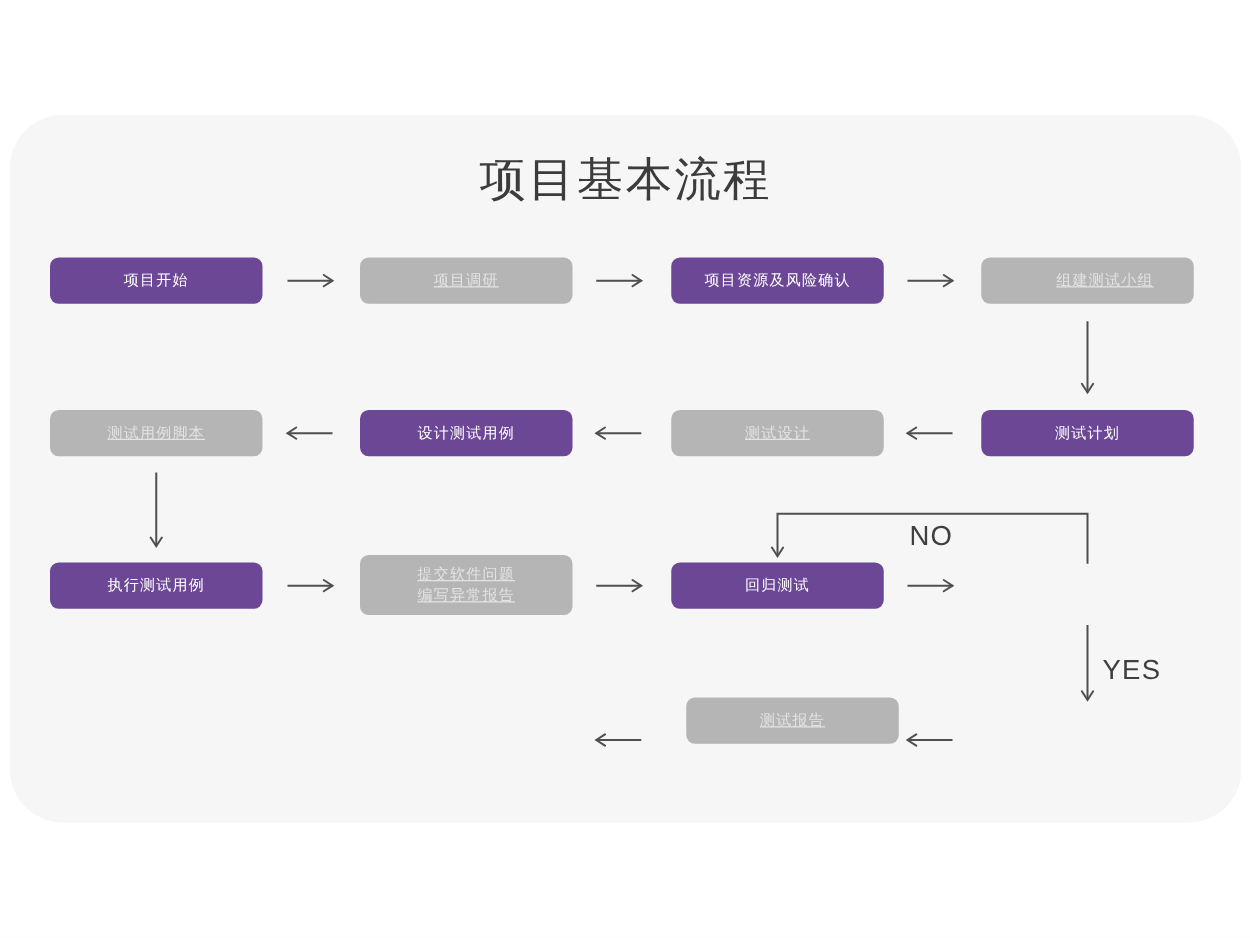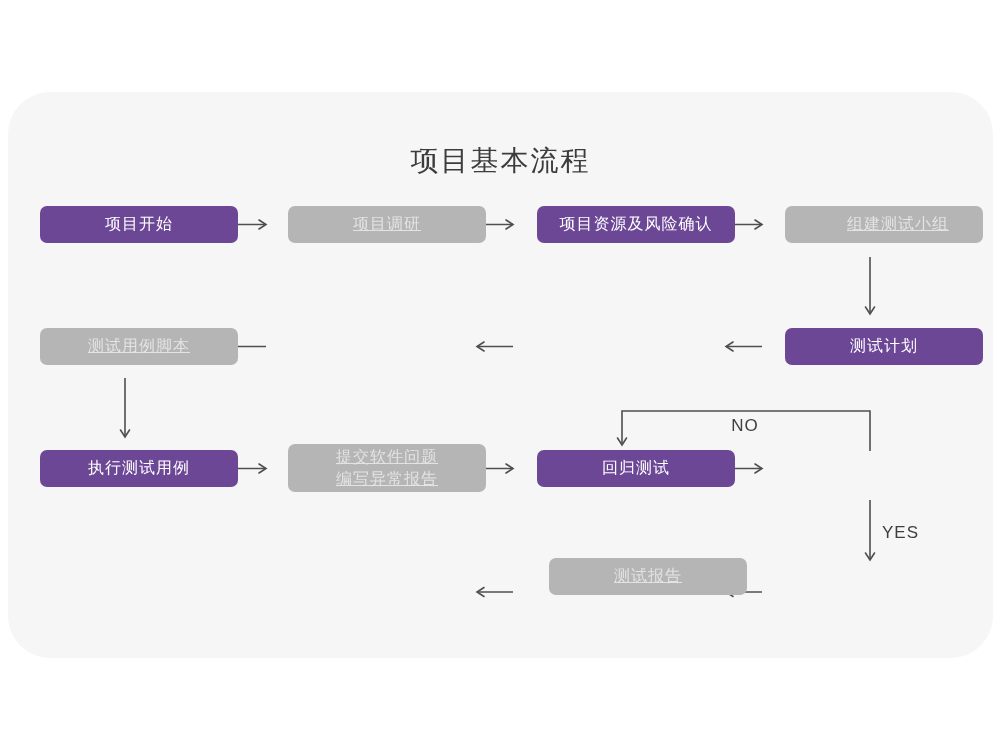--- a/index.html
+++ b/index.html
@@ -21,53 +21,53 @@
   .stage { position: relative; width: 1000px; height: 750px; }
   .panel {
     position: absolute;
     left: 8px; top: 92px;
     width: 985px; height: 566px;
     background: var(--panel);
     border-radius: 42px;
   }
   .chart-title {
     position: absolute;
-    left: 8px; top: 146px;
+    left: 8px; top: 124px;
     width: 985px;
     text-align: center;
-    font-size: 28px;
+    font-size: 37px;
     line-height: 1.1;
     letter-spacing: 2px;
     color: var(--title);
     font-weight: 500;
   }
   .node {
     position: absolute;
-    width: 198px; height: 37px;
+    width: 170px; height: 37px;
     border-radius: 7px;
     display: flex;
     align-items: center;
     justify-content: center;
-    font-size: 16px;
+    font-size: 12px;
     letter-spacing: 1px;
     line-height: 1.4;
     white-space: pre-line;
   }
   .node.primary { background: var(--primary); color: var(--text-on-primary); }
   .node.secondary { background: var(--secondary); color: var(--text-on-secondary); text-decoration: underline; }
   .node.tall { height: 48px; }
   svg.edges {
     position: absolute; left: 0; top: 0;
     width: 1000px; height: 750px;
     pointer-events: none;
   }
   svg.edges path { stroke: var(--arrow); stroke-width: 1.6; fill: none; }
   .edge-label {
     position: absolute;
-    font-size: 17px;
+    font-size: 22px;
     letter-spacing: 1px;
     color: #3F3F3F;
   }
   .edge-label.no { left: 713px; top: 416px; width: 64px; text-align: center; }
   .edge-label.yes { left: 882px; top: 523px; }
 </style>
 </head>
 <body>
 
 <div class="stage">
@@ -106,20 +106,22 @@
     <path d="M762 592 H726" marker-end="url(#ah)"></path>
     <path d="M513 592 H477" marker-end="url(#ah)"></path>
   </svg>
 
   <div class="node primary" style="left:40px;  top:206px;">项目开始</div>
   <div class="node secondary" style="left:288px; top:206px;">项目调研</div>
   <div class="node primary" style="left:537px; top:206px;">项目资源及风险确认</div>
   <div class="node secondary" style="left:785px; top:206px;padding-left:28px;">组建测试小组</div>
 
   <div class="node secondary" style="left:40px;  top:328px;">测试用例脚本</div>
+  <div class="node primary" style="left:288px; top:328px;">设计测试用例</div>
+  <div class="node secondary" style="left:537px; top:328px;">测试设计</div>
   <div class="node primary" style="left:785px; top:328px;">测试计划</div>
 
   <div class="node primary" style="left:40px;  top:450px;">执行测试用例</div>
   <div class="node secondary tall" style="left:288px; top:444px;">提交软件问题
 编写异常报告</div>
   <div class="node primary" style="left:537px; top:450px;">回归测试</div>
 
   <div class="node secondary" style="left:537px; top:558px;margin-left:12px;">测试报告</div>
 
   <div class="edge-label no">NO</div>

